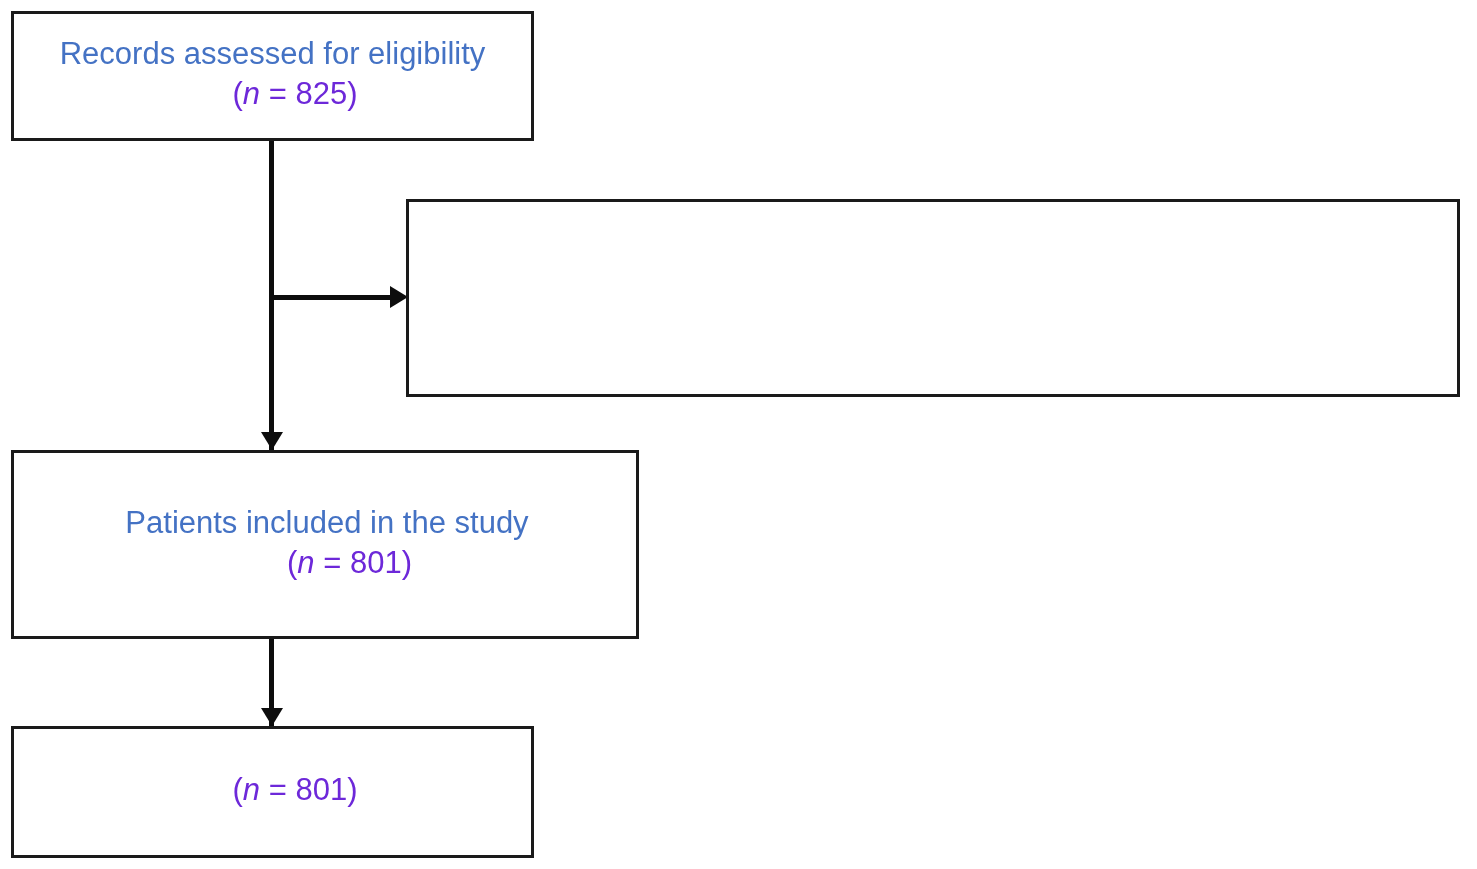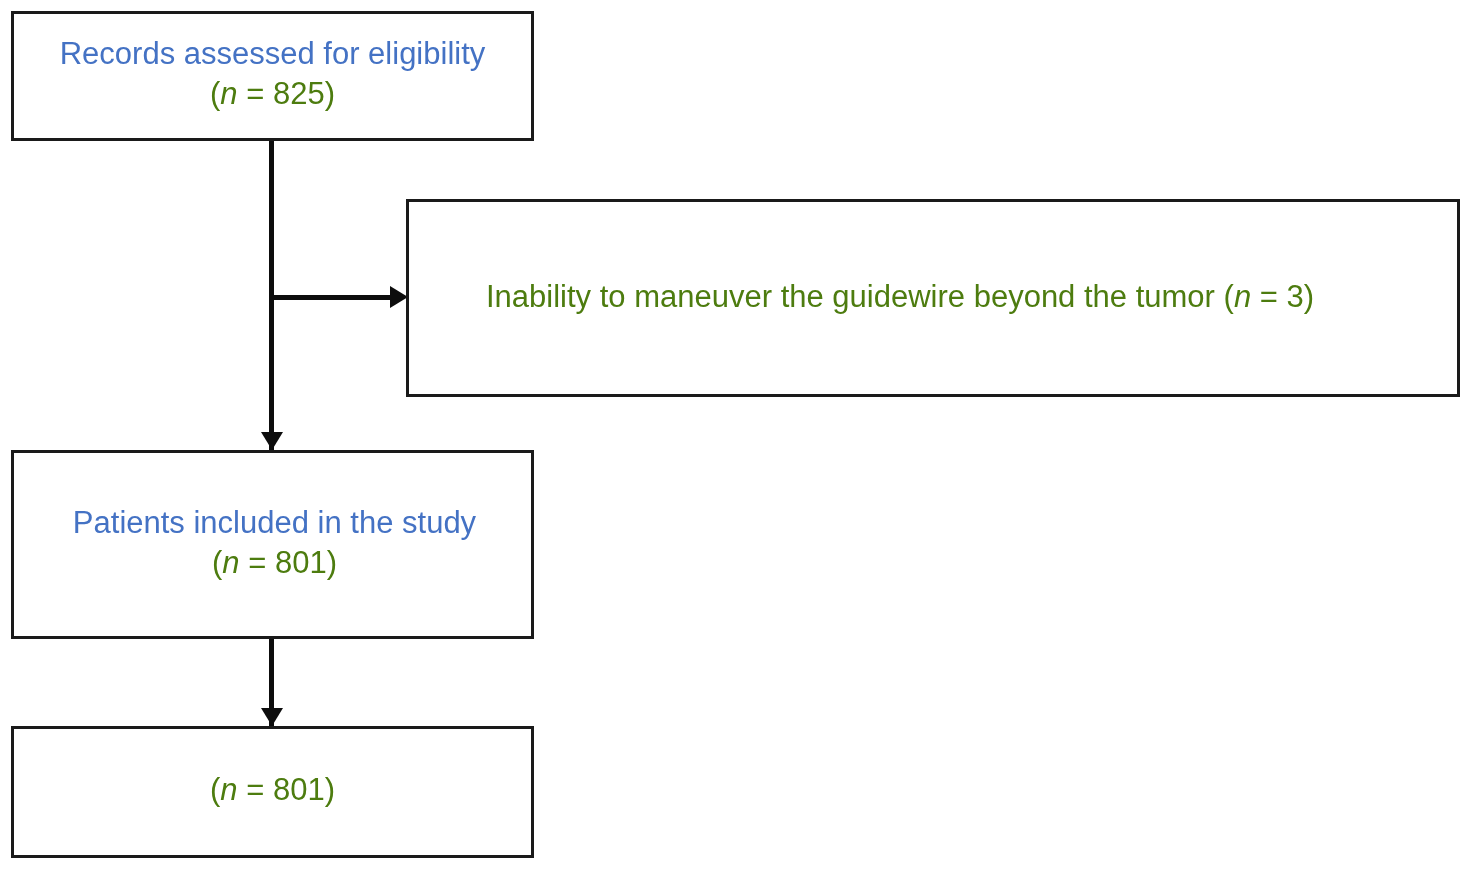--- a/index.html
+++ b/index.html
@@ -30,39 +30,39 @@
     justify-content: center;
   }
   .node.center { align-items: center; }
 
   .line {
     display: block;
     white-space: nowrap;
     line-height: 1.28;
   }
   .blue { color: #4472C4; }
-  .black { color: #4d7c0f; }
+  .black { color: #6d28d9; margin-left: 45px; }
 
   .t-main   { font-size: 31px; }
   .t-sub    { font-size: 31px; }
 
   .ital { font-style: italic; }
 
   
   #node-eligibility {
     left: 11px;  top: 11px;  width: 523px;  height: 130px;
     padding: 4px 8px 8px 8px;
   }
   #node-excluded {
     left: 406px; top: 199px; width: 1054px; height: 198px;
     align-items: flex-start;
     padding: 6px 10px 8px 36px;
   }
   #node-included {
-    left: 11px;  top: 450px; width: 523px;  height: 189px;
+    left: 11px;  top: 450px; width: 628px;  height: 189px;
     padding: 4px 4px 8px 8px;
   }
   #node-analyzed {
     left: 11px;  top: 726px; width: 523px;  height: 132px;
     padding: 4px 8px 8px 8px;
   }
 
   
   #node-excluded .line { line-height: 1.30; }
   #node-excluded .indent { padding-left: 41px; }
@@ -108,21 +108,20 @@
   </div>
 
   <div class="conn" id="stem-1"></div>
   <div class="conn" id="branch-h"></div>
   <div class="arrow-right" id="arrow-excluded"></div>
   <div class="arrow-down" id="arrow-included"></div>
 
   <div class="node" id="node-excluded">
 
 
-    <span class="line t-sub black indent"><span>Inability to maneuver the guidewire beyond the tumor (</span><span class="ital">n</span><span> = 3)</span></span>
   </div>
 
   <div class="node center" id="node-included">
     <span class="line t-main blue">Patients included in the study</span>
     <span class="line t-sub black"><span>(</span><span class="ital">n</span><span> = 801</span><span>)</span></span>
   </div>
 
   <div class="conn" id="stem-2"></div>
   <div class="arrow-down" id="arrow-analyzed"></div>
 

